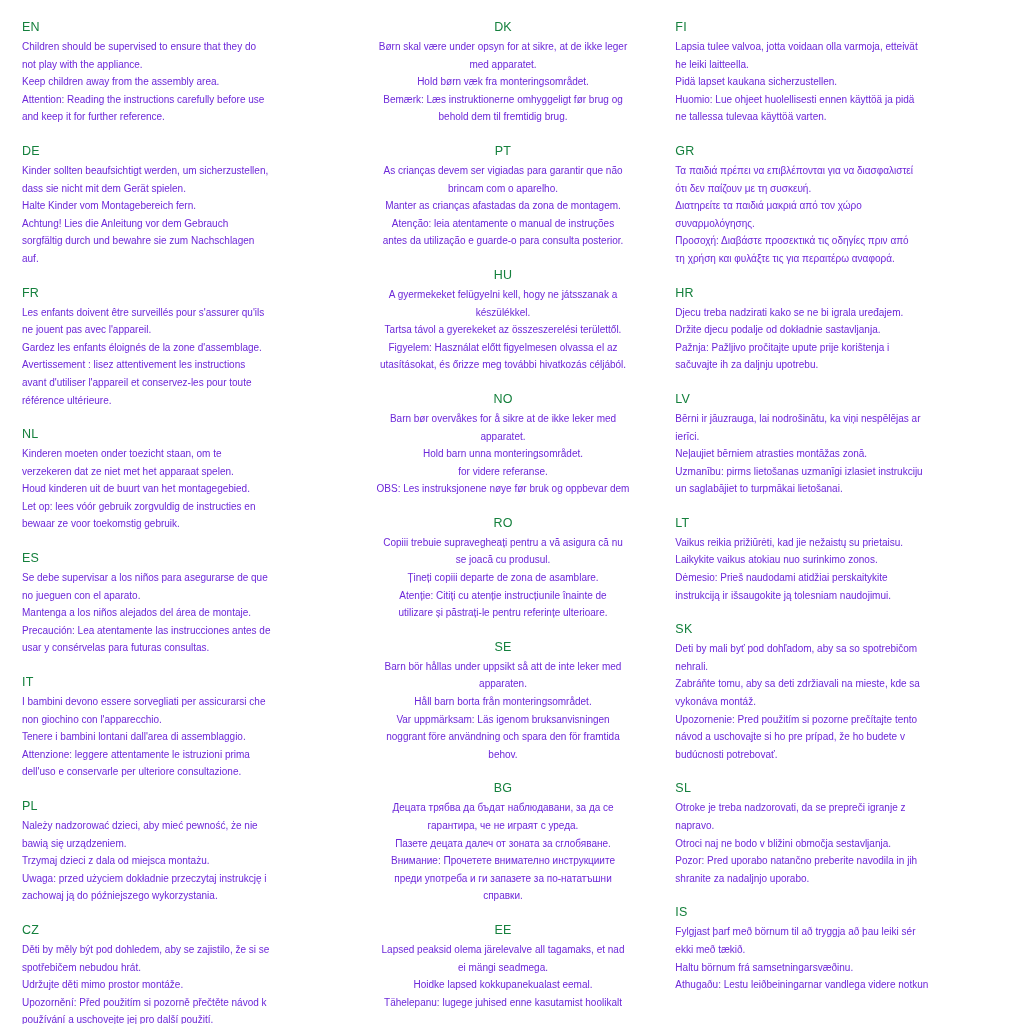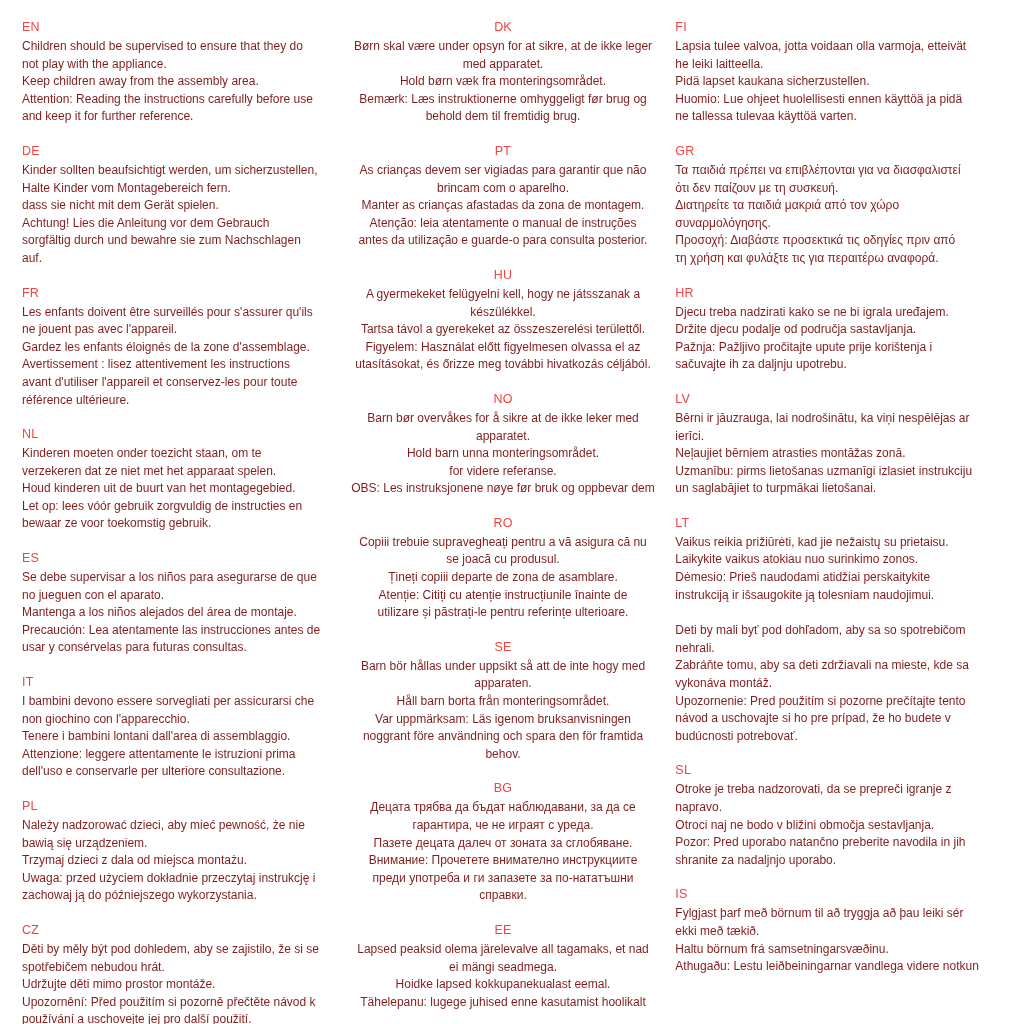--- a/index.html
+++ b/index.html
@@ -35,27 +35,27 @@
     margin-bottom: 17px;
   }
   .block:last-child {
     margin-bottom: 0;
   }
   .lang-code {
     font-size: 12.5px;
     line-height: 15px;
     font-weight: 400;
     letter-spacing: 0.2px;
-    color: #ef4444;
+    color: #15803d;
     margin-bottom: 3px;
   }
   .lines {
-    font-size: 12px;
+    font-size: 10px;
     line-height: 17.6px;
-    color: #7f1d1d;
+    color: #6d28d9;
   }
   .line {
     margin: 0;
     padding: 0;
   }
   
   .col-1 .block { margin-bottom: 18px; }
   .col-2 .block { margin-bottom: 18px; text-align: center; }
   .col-3 .block { margin-bottom: 18px; }
 </style>
@@ -71,22 +71,22 @@
           <div class="line">not play with the appliance.</div>
           <div class="line">Keep children away from the assembly area.</div>
           <div class="line">Attention: Reading the instructions carefully before use</div>
           <div class="line">and keep it for further reference.</div>
         </div>
       </div>
       <div class="block">
         <div class="lang-code">DE</div>
         <div class="lines">
           <div class="line">Kinder sollten beaufsichtigt werden, um sicherzustellen,</div>
+          <div class="line">dass sie nicht mit dem Gerät spielen.</div>
           <div class="line">Halte Kinder vom Montagebereich fern.</div>
-          <div class="line">dass sie nicht mit dem Gerät spielen.</div>
           <div class="line">Achtung! Lies die Anleitung vor dem Gebrauch</div>
           <div class="line">sorgfältig durch und bewahre sie zum Nachschlagen</div>
           <div class="line">auf.</div>
         </div>
       </div>
       <div class="block">
         <div class="lang-code">FR</div>
         <div class="lines">
           <div class="line">Les enfants doivent être surveillés pour s'assurer qu'ils</div>
           <div class="line">ne jouent pas avec l'appareil.</div>
@@ -194,21 +194,21 @@
           <div class="line">Copiii trebuie supravegheați pentru a vă asigura că nu</div>
           <div class="line">se joacă cu produsul.</div>
           <div class="line">Țineți copiii departe de zona de asamblare.</div>
           <div class="line">Atenție: Citiți cu atenție instrucțiunile înainte de</div>
           <div class="line">utilizare și păstrați-le pentru referințe ulterioare.</div>
         </div>
       </div>
       <div class="block">
         <div class="lang-code">SE</div>
         <div class="lines">
-          <div class="line">Barn bör hållas under uppsikt så att de inte hogy med</div>
+          <div class="line">Barn bör hållas under uppsikt så att de inte leker med</div>
           <div class="line">apparaten.</div>
           <div class="line">Håll barn borta från monteringsområdet.</div>
           <div class="line">Var uppmärksam: Läs igenom bruksanvisningen</div>
           <div class="line">noggrant före användning och spara den för framtida</div>
           <div class="line">behov.</div>
         </div>
       </div>
       <div class="block">
         <div class="lang-code">BG</div>
         <div class="lines">
@@ -249,21 +249,21 @@
           <div class="line">Διατηρείτε τα παιδιά μακριά από τον χώρο</div>
           <div class="line">συναρμολόγησης.</div>
           <div class="line">Προσοχή: Διαβάστε προσεκτικά τις οδηγίες πριν από</div>
           <div class="line">τη χρήση και φυλάξτε τις για περαιτέρω αναφορά.</div>
         </div>
       </div>
       <div class="block">
         <div class="lang-code">HR</div>
         <div class="lines">
           <div class="line">Djecu treba nadzirati kako se ne bi igrala uređajem.</div>
-          <div class="line">Držite djecu podalje od područja sastavljanja.</div>
+          <div class="line">Držite djecu podalje od dokładnie sastavljanja.</div>
           <div class="line">Pažnja: Pažljivo pročitajte upute prije korištenja i</div>
           <div class="line">sačuvajte ih za daljnju upotrebu.</div>
         </div>
       </div>
       <div class="block">
         <div class="lang-code">LV</div>
         <div class="lines">
           <div class="line">Bērni ir jāuzrauga, lai nodrošinātu, ka viņi nespēlējas ar</div>
           <div class="line">ierīci.</div>
           <div class="line">Neļaujiet bērniem atrasties montāžas zonā.</div>
@@ -274,20 +274,21 @@
       <div class="block">
         <div class="lang-code">LT</div>
         <div class="lines">
           <div class="line">Vaikus reikia prižiūrėti, kad jie nežaistų su prietaisu.</div>
           <div class="line">Laikykite vaikus atokiau nuo surinkimo zonos.</div>
           <div class="line">Dėmesio: Prieš naudodami atidžiai perskaitykite</div>
           <div class="line">instrukciją ir išsaugokite ją tolesniam naudojimui.</div>
         </div>
       </div>
       <div class="block">
+        <div class="lang-code">SK</div>
         <div class="lines">
           <div class="line">Deti by mali byť pod dohľadom, aby sa so spotrebičom</div>
           <div class="line">nehrali.</div>
           <div class="line">Zabráňte tomu, aby sa deti zdržiavali na mieste, kde sa</div>
           <div class="line">vykonáva montáž.</div>
           <div class="line">Upozornenie: Pred použitím si pozorne prečítajte tento</div>
           <div class="line">návod a uschovajte si ho pre prípad, že ho budete v</div>
           <div class="line">budúcnosti potrebovať.</div>
         </div>
       </div>

